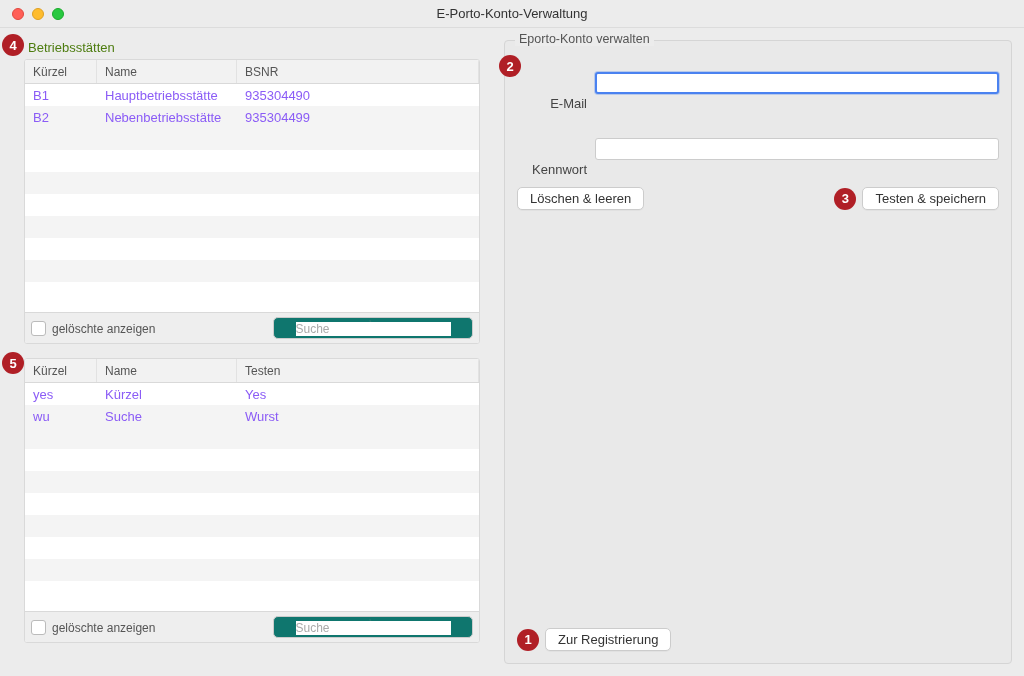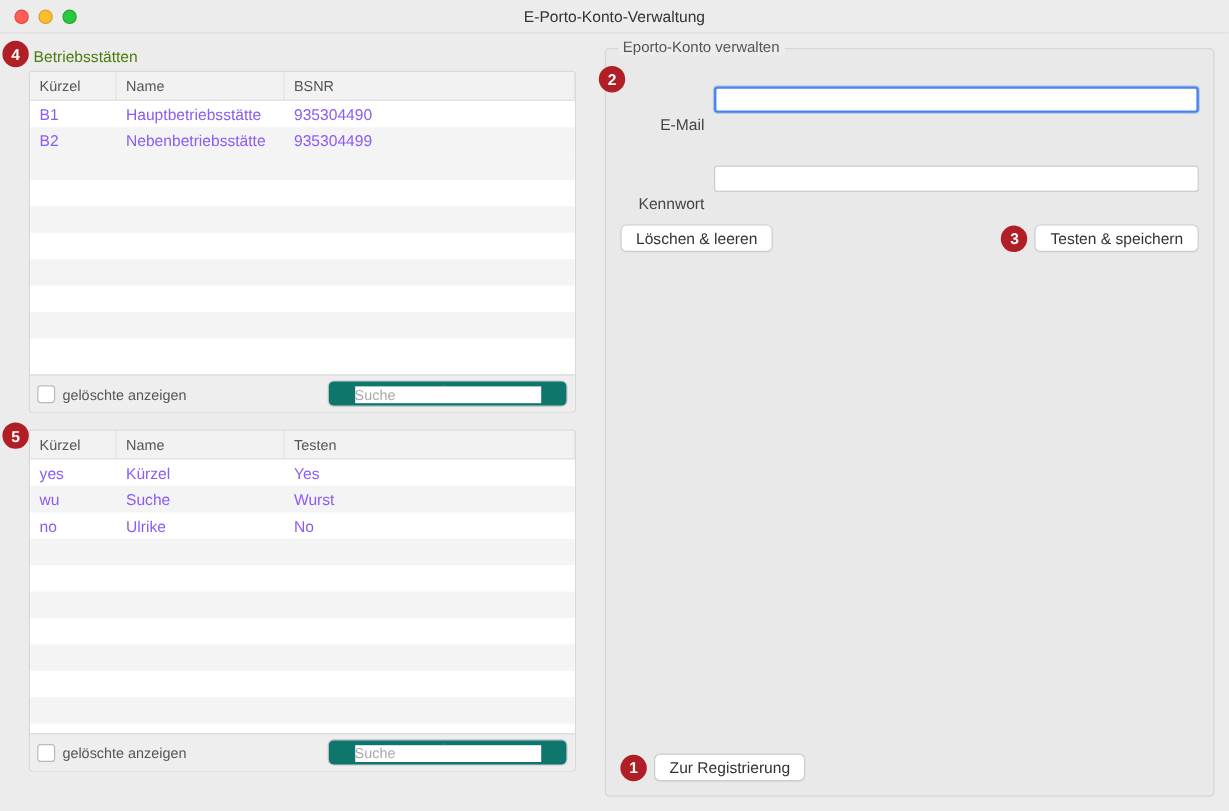--- a/index.html
+++ b/index.html
@@ -299,25 +299,20 @@
           <div class="tr">
             <div class="td col-a">yes</div>
             <div class="td col-b">Kürzel</div>
             <div class="td col-c">Yes</div>
           </div>
           <div class="tr">
             <div class="td col-a">wu</div>
             <div class="td col-b">Suche</div>
             <div class="td col-c">Wurst</div>
           </div>
-          <div class="tr">
-            <div class="td col-a">no</div>
-            <div class="td col-b">Ulrike</div>
-            <div class="td col-c">No</div>
-          </div>
           <div class="fill-rows">
             <div class="filler"></div>
               <div class="filler"></div>
               <div class="filler"></div>
             <div class="filler"></div>
               <div class="filler"></div>
               <div class="filler"></div>
             <div class="filler"></div>
           </div>
         </div>

